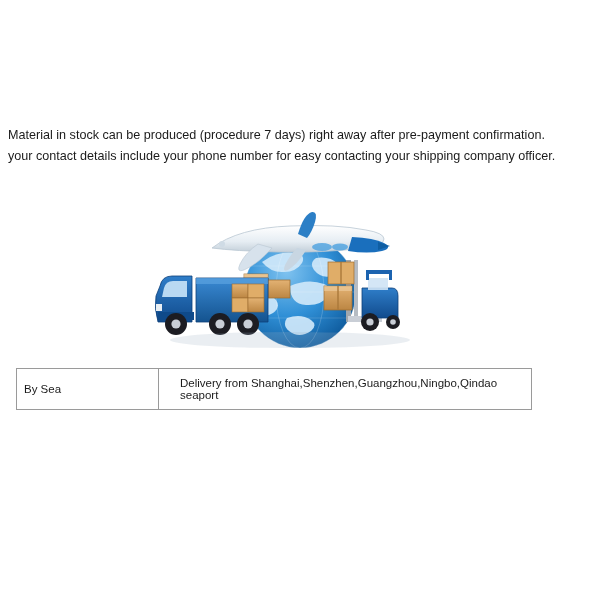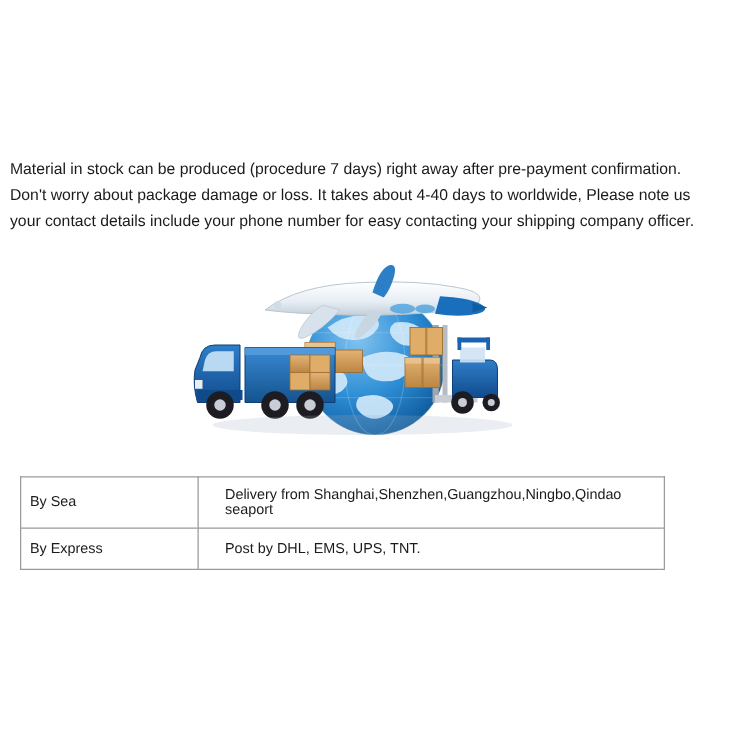--- a/index.html
+++ b/index.html
@@ -42,21 +42,21 @@
     top: 200px;
     width: 320px;
     height: 160px;
   }
   .illustration svg { display: block; }
 
   
   .ship-table {
     position: absolute;
     left: 16px;
-    top: 381px;
+    top: 368px;
     width: 473px;
     border-collapse: collapse;
     table-layout: fixed;
     border-radius: 31px;
   }
   .ship-table td {
     border: 1px solid #9a9a9a;
     font-size: 11.5px;
     color: #1b1b1b;
     padding: 8px 6px 8px 7px;
@@ -72,21 +72,20 @@
     padding-left: 21px;
   }
 </style>
 </head>
 <body>
 
 <div class="page">
 
   <div class="intro">
     <p>Material in stock can be produced (procedure 7 days) right away after pre-payment confirmation.</p>
-    <p>Don't worry about package damage or loss. It takes about 4-40 days to worldwide, Please note us</p>
     <p>your contact details include your phone number for easy contacting your shipping company officer.</p>
   </div>
 
   <div class="illustration">
     <svg width="320" height="160" viewBox="0 0 320 160" xmlns="http://www.w3.org/2000/svg">
       <defs>
         <radialGradient id="globeGrad" cx="38%" cy="32%" r="72%">
           <stop offset="0%" stop-color="#7fc2ef"></stop>
           <stop offset="55%" stop-color="#2f8fd6"></stop>
           <stop offset="100%" stop-color="#0f5c9e"></stop>
@@ -204,20 +203,16 @@
       <ellipse cx="150" cy="140" rx="120" ry="8" fill="#9fb3c4" opacity="0.22"></ellipse>
     </svg>
   </div>
 
   <table class="ship-table">
     <tbody>
       <tr>
         <td class="mode">By Sea</td>
         <td class="desc">Delivery from Shanghai,Shenzhen,Guangzhou,Ningbo,Qindao seaport</td>
       </tr>
-      <tr>
-        <td class="mode">By Express</td>
-        <td class="desc">Post by DHL, EMS, UPS, TNT.</td>
-      </tr>
     </tbody>
   </table>
 
 </div>
 
 </body></html>

